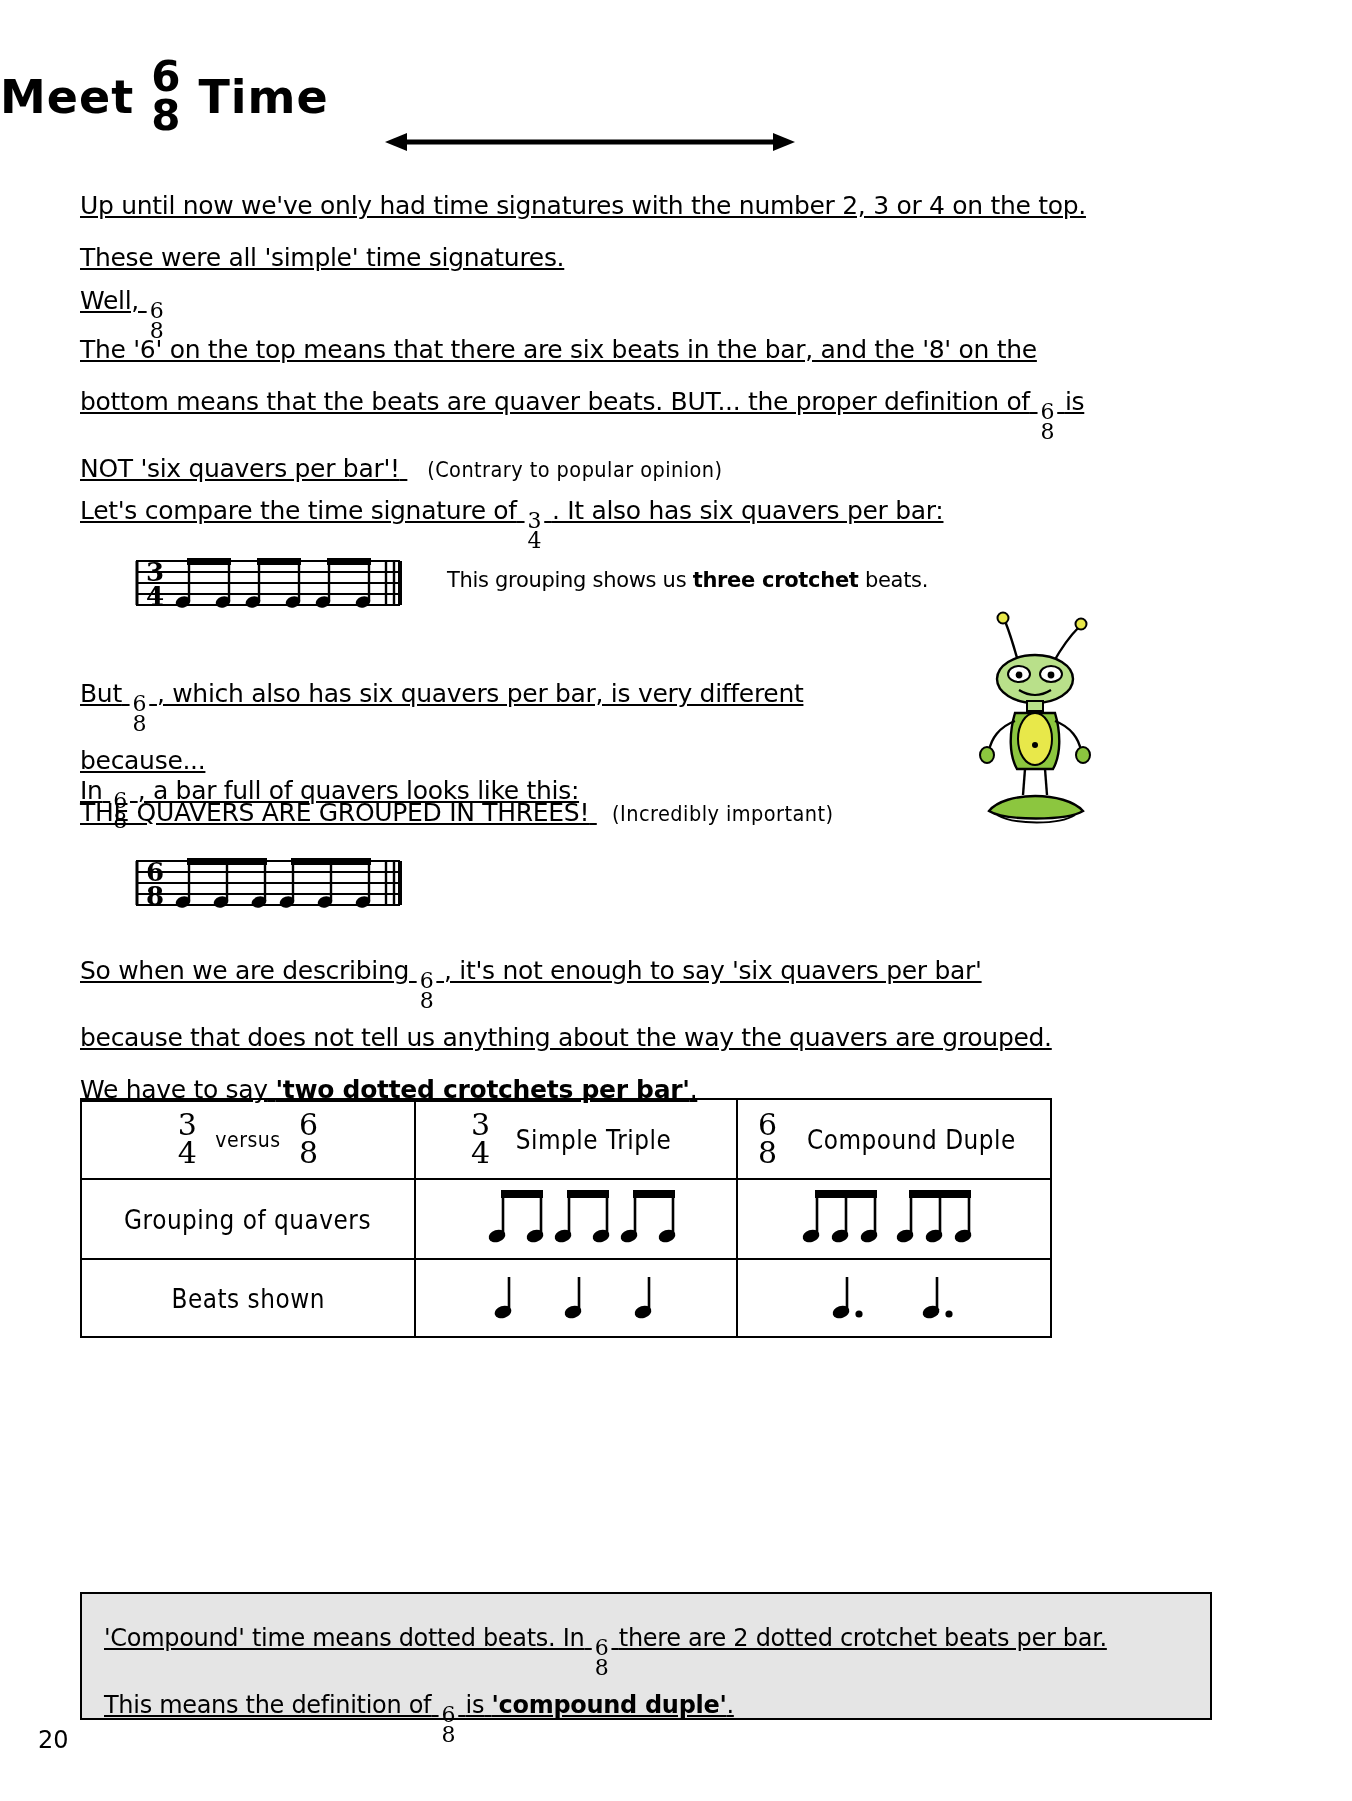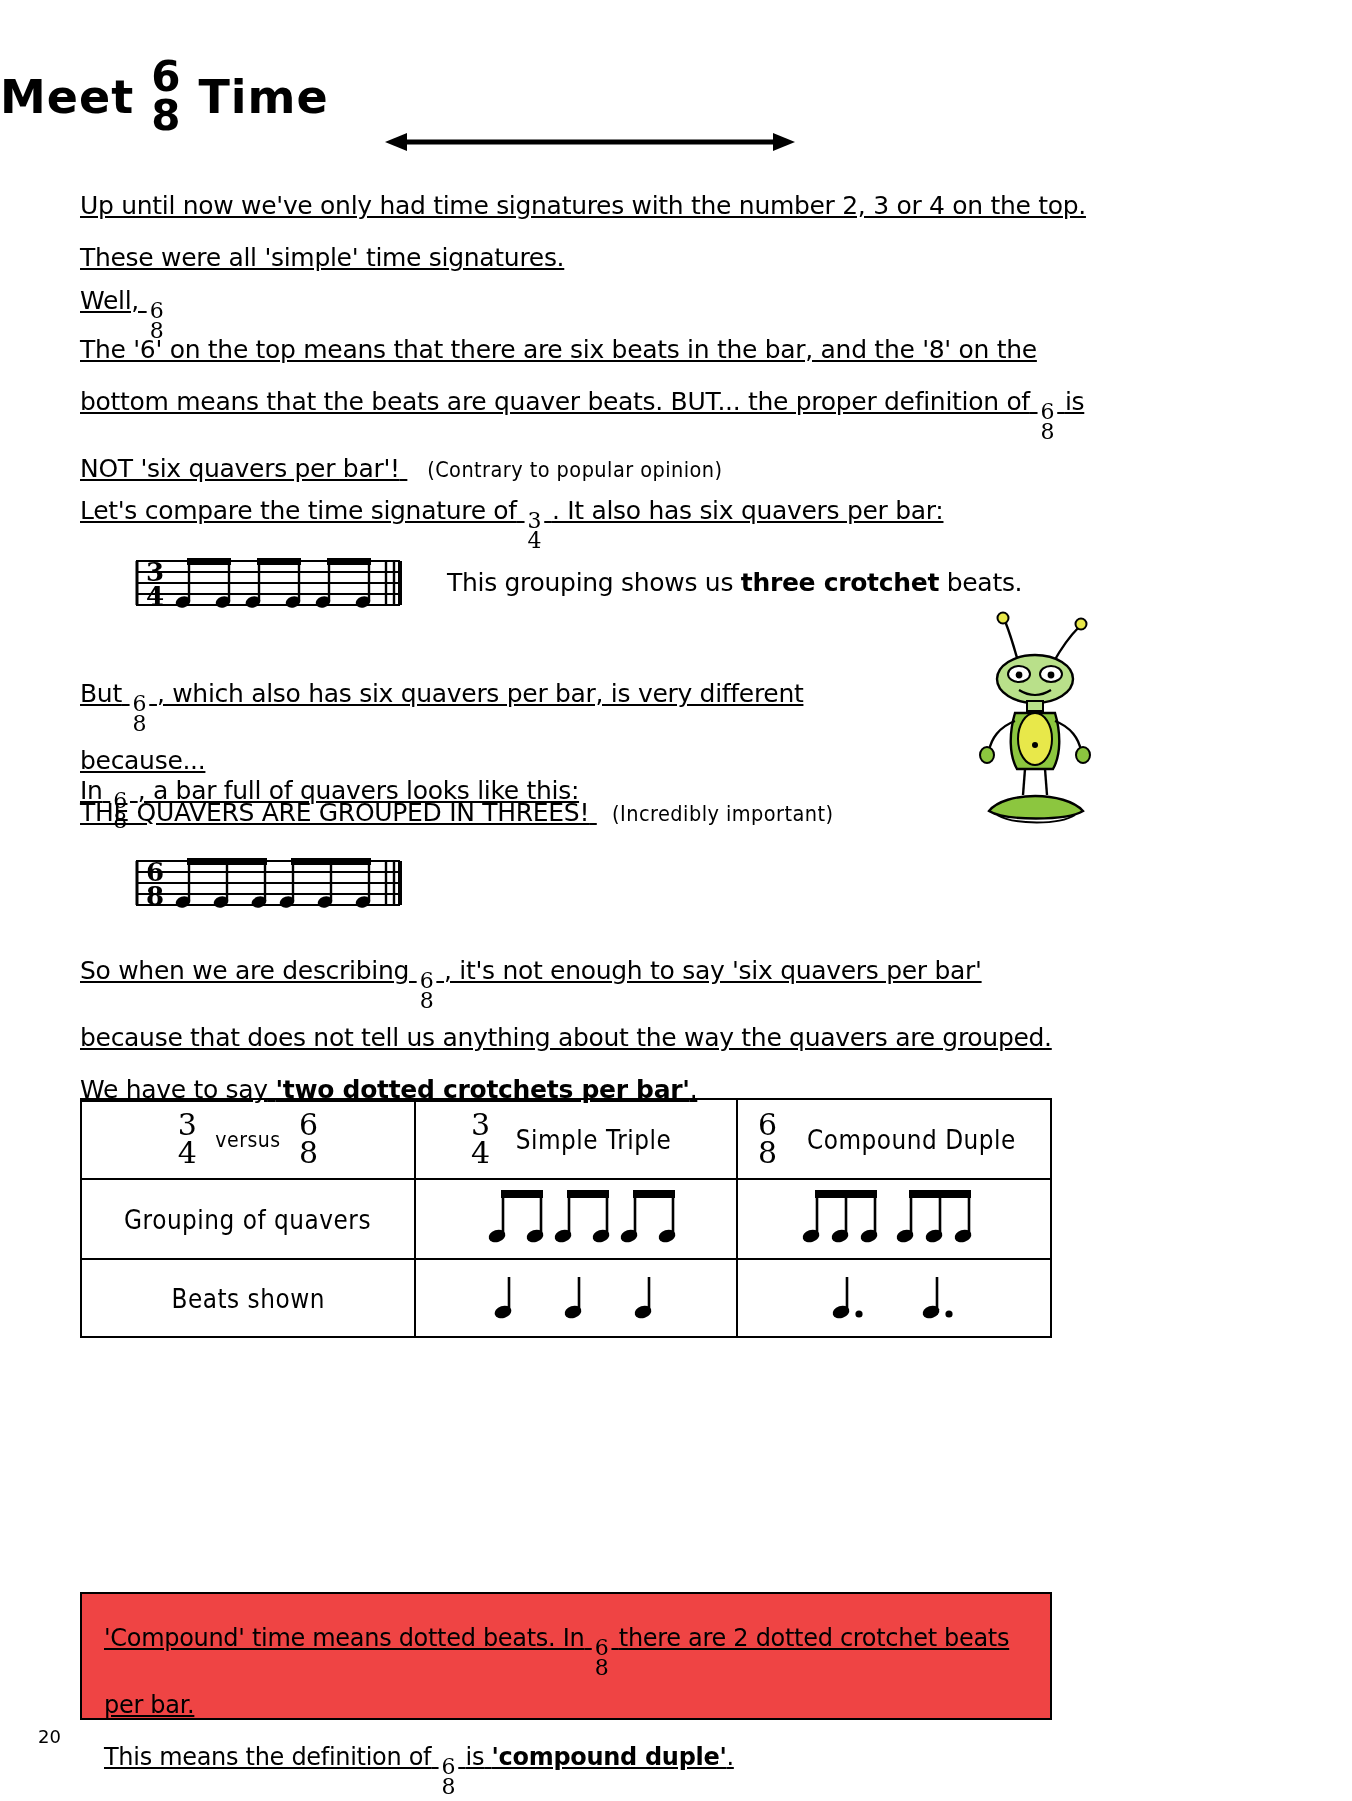--- a/index.html
+++ b/index.html
@@ -71,21 +71,21 @@
     margin:0;
     width:1010px;
     left:80px;
   }
 
   
   .staff-block { position:absolute; }
   .caption {
     position:absolute;
     font-family:"DejaVu Sans", sans-serif;
-    font-size:25px;
+    font-size:21px;
     letter-spacing:-0.3px;
   }
 
   
   .alien { position:absolute; left:975px; top:605px; width:125px; height:230px; }
 
   
   .tbl {
     position:absolute;
     left:80px; top:1098px;
@@ -108,33 +108,33 @@
     letter-spacing:0.6px;
     transform:scaleX(0.86);
     display:inline-block;
   }
   .hdr-cell { display:flex; align-items:center; justify-content:center; gap:10px; }
 
   
   .greybox {
     position:absolute;
     left:80px; top:1592px;
-    width:972px; height:128px;
-    background:#ef4444;
+    width:1132px; height:128px;
+    background:#e5e5e5;
     border:2px solid #000;
     box-sizing:border-box;
     padding:18px 22px 0 22px;
   }
   .greybox p { margin:0; font-size:24px; line-height:52px; }
 
   
   .pagenum {
     position:absolute; left:38px; top:1726px;
     font-family:"DejaVu Sans", sans-serif;
-    font-size:18px;
+    font-size:24px;
   }
   svg { display:block; }
 </style>
 </head>
 <body>
 
 <div class="page">
 
   <div class="title-wrap">
     <span class="title">

